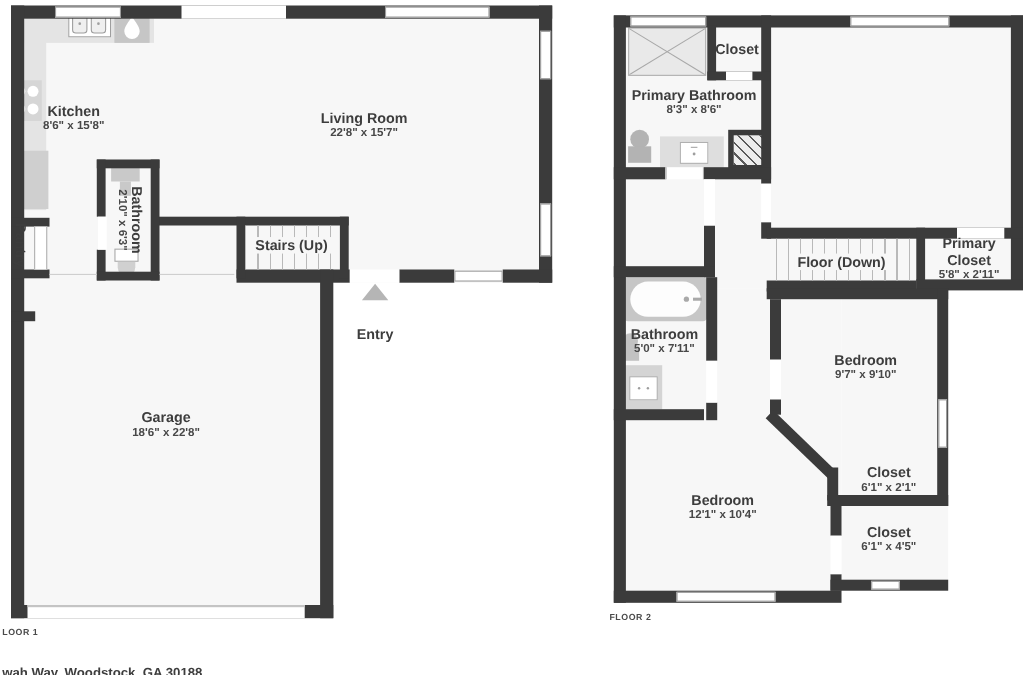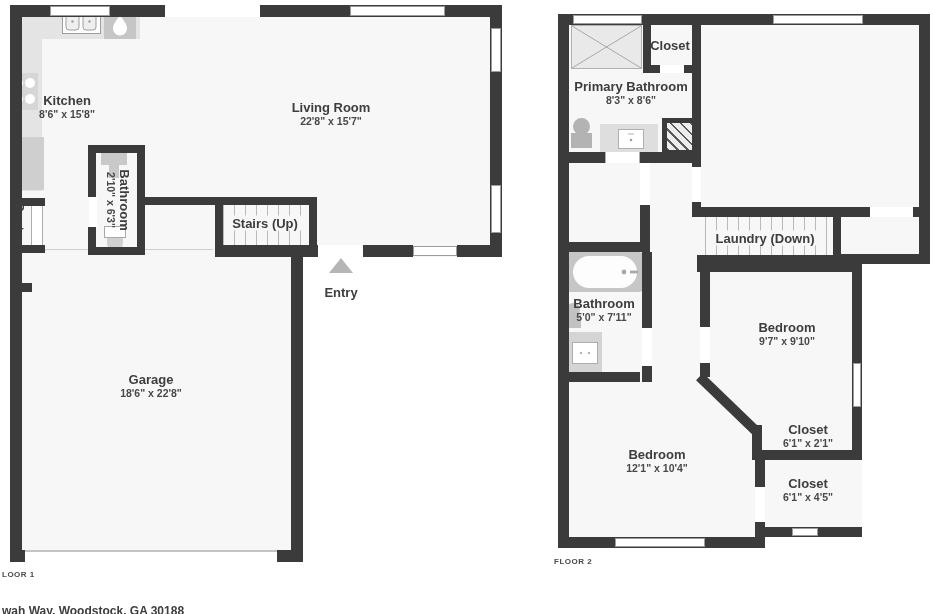--- a/index.html
+++ b/index.html
@@ -113,21 +113,21 @@
   <div class="lab vlab" style="left:118px;top:200px">
     <div class="nm">Bathroom</div>
     <div class="dm">2'10" x 6'3"</div>
   </div>
   <div class="lab vlab" style="left:19px;top:223px">
     <div class="nm">Pantry</div>
   </div>
   <div class="lab" style="left:265px;top:223px">
     <div class="nm onfill">Stairs (Up)</div>
   </div>
-  <div class="lab" style="left:341px;top:292px">
+  <div class="lab" style="left:341px;top:304px">
     <div class="nm">Entry</div>
   </div>
   <div class="lab" style="left:151px;top:386px">
     <div class="nm">Garage</div>
     <div class="dm">18'6" x 22'8"</div>
   </div>
 
   <div class="fill" style="left:558px;top:14px;width:372px;height:248px"></div>
   <div class="fill" style="left:558px;top:262px;width:207px;height:286px"></div>
   <div class="fill" style="left:765px;top:262px;width:97px;height:275px"></div>
@@ -212,21 +212,25 @@
   <div class="treads" style="left:705px;top:217px;width:128px;height:38px"></div>
 
   <div class="lab" style="left:670px;top:45px">
     <div class="nm">Closet</div>
   </div>
   <div class="lab" style="left:631px;top:93px">
     <div class="nm">Primary Bathroom</div>
     <div class="dm">8'3" x 8'6"</div>
   </div>
   <div class="lab" style="left:765px;top:238px">
-    <div class="nm onfill">Laundry (Down)</div>
+    <div class="nm onfill">Floor (Down)</div>
+  </div>
+  <div class="lab" style="left:881px;top:235px">
+    <div class="nm wrap" style="width:80px">Primary Closet</div>
+    <div class="dm">5'8" x 2'11"</div>
   </div>
   <div class="lab" style="left:604px;top:310px">
     <div class="nm">Bathroom</div>
     <div class="dm">5'0" x 7'11"</div>
   </div>
   <div class="lab" style="left:787px;top:334px">
     <div class="nm">Bedroom</div>
     <div class="dm">9'7" x 9'10"</div>
   </div>
   <div class="lab" style="left:808px;top:436px">

